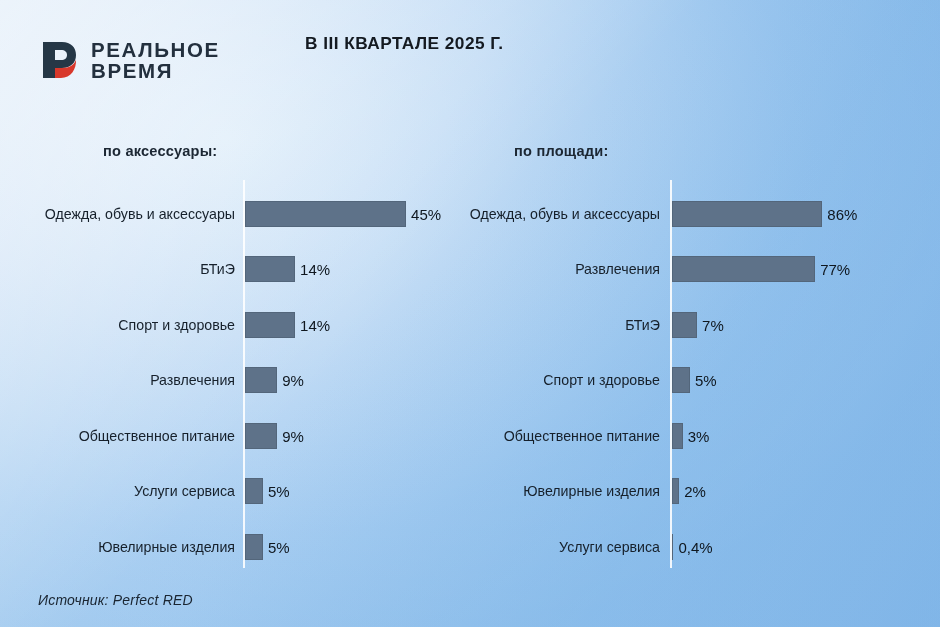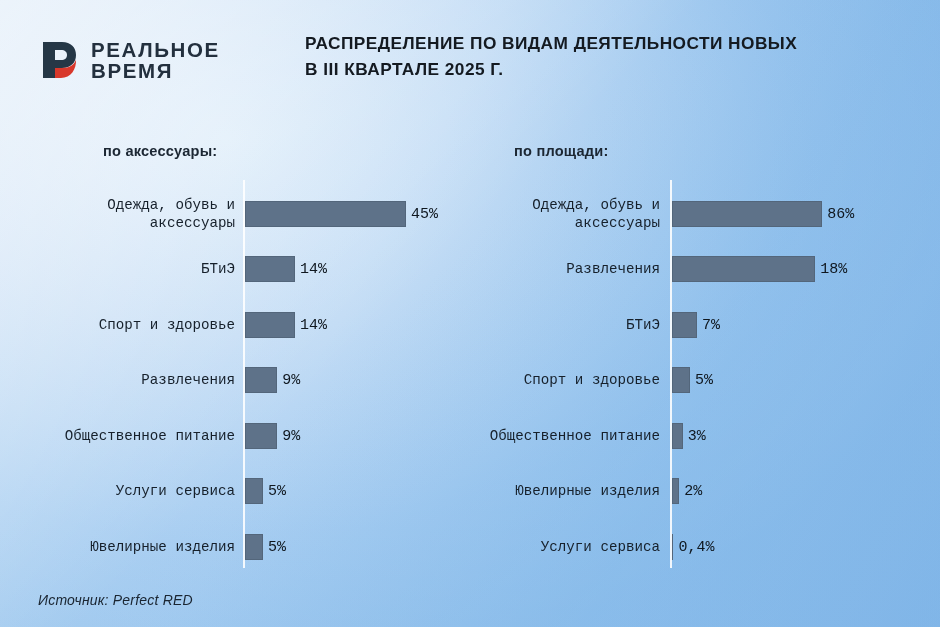--- a/index.html
+++ b/index.html
@@ -49,21 +49,21 @@
   #panel-count { left:0px;   width:470px; }
   #panel-area  { left:470px; width:470px; }
 
   .panel-heading {
     position:absolute; top:5px;
     font-size:14.6px; font-weight:700; color:#1c2733; letter-spacing:.2px;
   }
   #panel-count .panel-heading { left:103px; }
   #panel-area  .panel-heading { left:44px; }
 
-  .plot { position:absolute; top:42px; height:388px; left:0; right:0;font-family:Liberation Mono, monospace; }
+  .plot { position:absolute; top:42px; height:388px; left:0; right:0; }
   .axis {
     position:absolute; top:0; bottom:0; width:2px;
     background:rgba(255,255,255,.88);
   }
   #panel-count .axis { left:243px; }
   #panel-area  .axis { left:200px; }
 
   .row { position:absolute; left:0; right:0; height:55.5px; }
   .row-label {
     position:absolute; top:50%; transform:translateY(-50%);
@@ -109,21 +109,20 @@
           <path d="M17 30 H24 C31.5 30 36.6 26.6 38 21.5 C38.6 31.2 32.8 40 23 40 H17 Z" fill="#d8382b"></path>
         </svg>
       </span>
       <span id="logo-words">
         <span>РЕАЛЬНОЕ</span>
         <span>ВРЕМЯ</span>
       </span>
     </div>
 
     <div id="title">
-      <span>РАСПРЕДЕЛЕНИЕ ПО ВИДАМ ДЕЯТЕЛЬНОСТИ НОВЫХ</span>
       <span>В III КВАРТАЛЕ 2025 Г.</span>
     </div>
 
   </div>
 
   <div class="panel" id="panel-count">
     <div class="panel-heading">по аксессуары:</div>
     <div class="plot" id="plot-count">
       <div class="axis"></div>
     <div class="row" style="top: 6px;">
@@ -169,21 +168,21 @@
     <div class="plot" id="plot-area">
       <div class="axis"></div>
     <div class="row" style="top: 6px;">
           <div class="row-label">Одежда, обувь и аксессуары</div>
           <div class="bar" style="width: 150.36px;"></div>
           <div class="bar-value" style="left: 357.36px;">86%</div>
         </div>
         <div class="row" style="top: 61.5px;">
           <div class="row-label">Развлечения</div>
           <div class="bar" style="width: 143.2px;"></div>
-          <div class="bar-value" style="left: 350.2px;">18%</div>
+          <div class="bar-value" style="left: 350.2px;">77%</div>
         </div>
         <div class="row" style="top: 117px;">
           <div class="row-label">БТиЭ</div>
           <div class="bar" style="width: 25.06px;"></div>
           <div class="bar-value" style="left: 232.06px;">7%</div>
         </div>
         <div class="row" style="top: 172.5px;">
           <div class="row-label">Спорт и здоровье</div>
           <div class="bar" style="width: 17.9px;"></div>
           <div class="bar-value" style="left: 224.9px;">5%</div>

